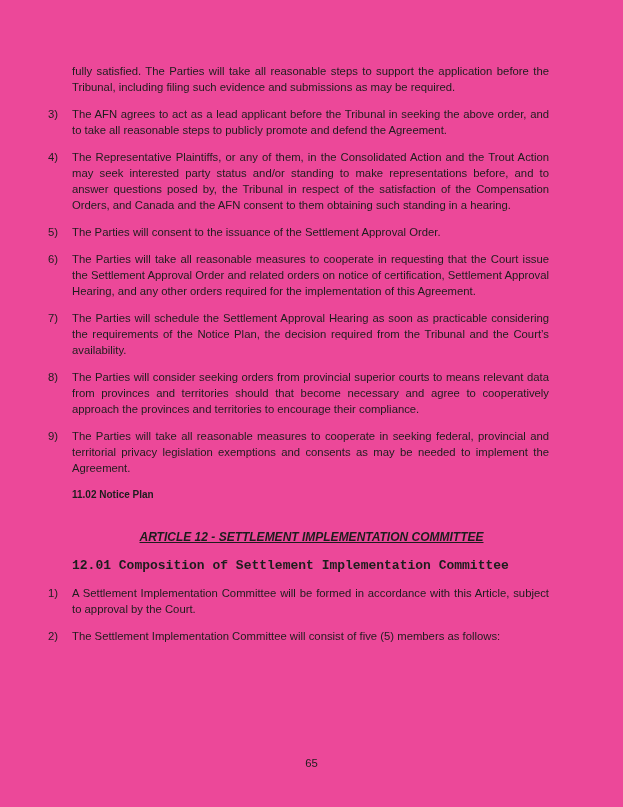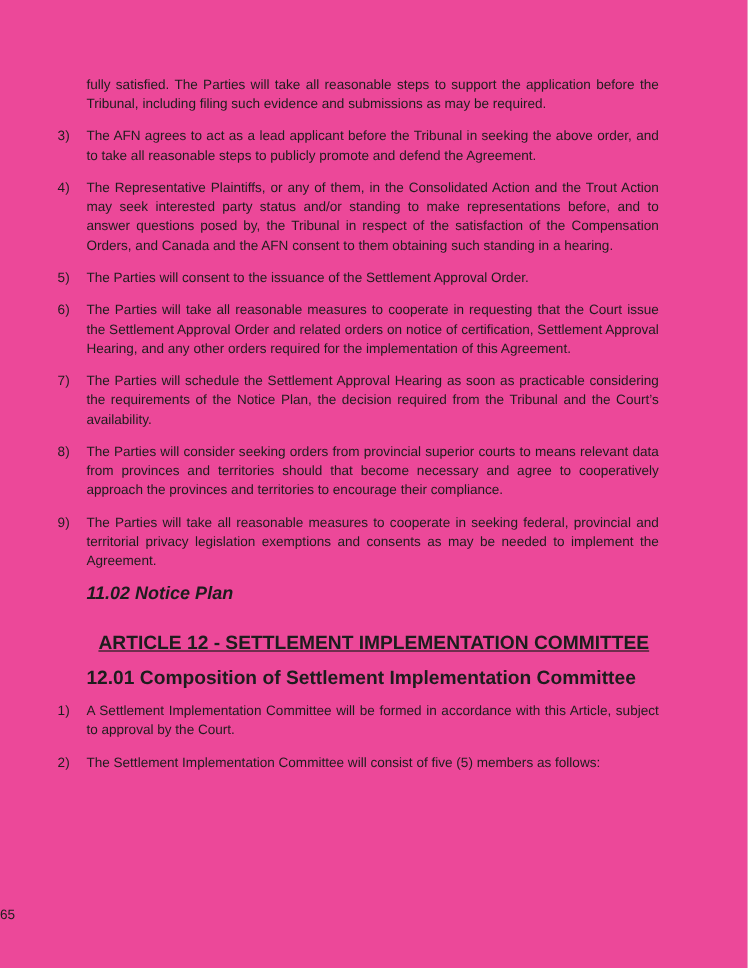--- a/index.html
+++ b/index.html
@@ -43,20 +43,21 @@
     font-weight: bold;
     text-decoration: underline;
     text-align: center;
     margin: 26px -74px 13px -48px;
   }
   .page-number {
     position: absolute;
     left: 0;
     right: 0;
     top: 755px;
+    text-align: center;
   }
 </style>
 </head>
 <body>
 
 <div class="page">
 
   <p class="para">fully satisfied. The Parties will take all reasonable steps to support the application before the Tribunal, including filing such evidence and submissions as may be required.</p>
 
   <div class="item">
@@ -87,26 +88,26 @@
   <div class="item">
     <span class="num">8)</span>
     <p class="txt">The Parties will consider seeking orders from provincial superior courts to means relevant data from provinces and territories should that become necessary and agree to cooperatively approach the provinces and territories to encourage their compliance.</p>
   </div>
 
   <div class="item">
     <span class="num">9)</span>
     <p class="txt">The Parties will take all reasonable measures to cooperate in seeking federal, provincial and territorial privacy legislation exemptions and consents as may be needed to implement the Agreement.</p>
   </div>
 
-  <h3 class="sub-heading" style="font-size:15px;font-style:italic;">11.02 Notice Plan</h3>
+  <h3 class="sub-heading" style="font-size:10px;">11.02 Notice Plan</h3>
 
 
-  <h2 class="article-heading" style="font-size:16px;">ARTICLE 12 - SETTLEMENT IMPLEMENTATION COMMITTEE</h2>
+  <h2 class="article-heading" style="font-size:12px;font-style:italic;">ARTICLE 12 - SETTLEMENT IMPLEMENTATION COMMITTEE</h2>
 
-  <h3 class="sub-heading" style="font-size:16px;">12.01 Composition of Settlement Implementation Committee</h3>
+  <h3 class="sub-heading" style="font-size:13px;font-family:Liberation Mono, monospace;">12.01 Composition of Settlement Implementation Committee</h3>
 
   <div class="item">
     <span class="num">1)</span>
     <p class="txt">A Settlement Implementation Committee will be formed in accordance with this Article, subject to approval by the Court.</p>
   </div>
 
   <div class="item">
     <span class="num">2)</span>
     <p class="txt">The Settlement Implementation Committee will consist of five (5) members as follows:</p>
   </div>

